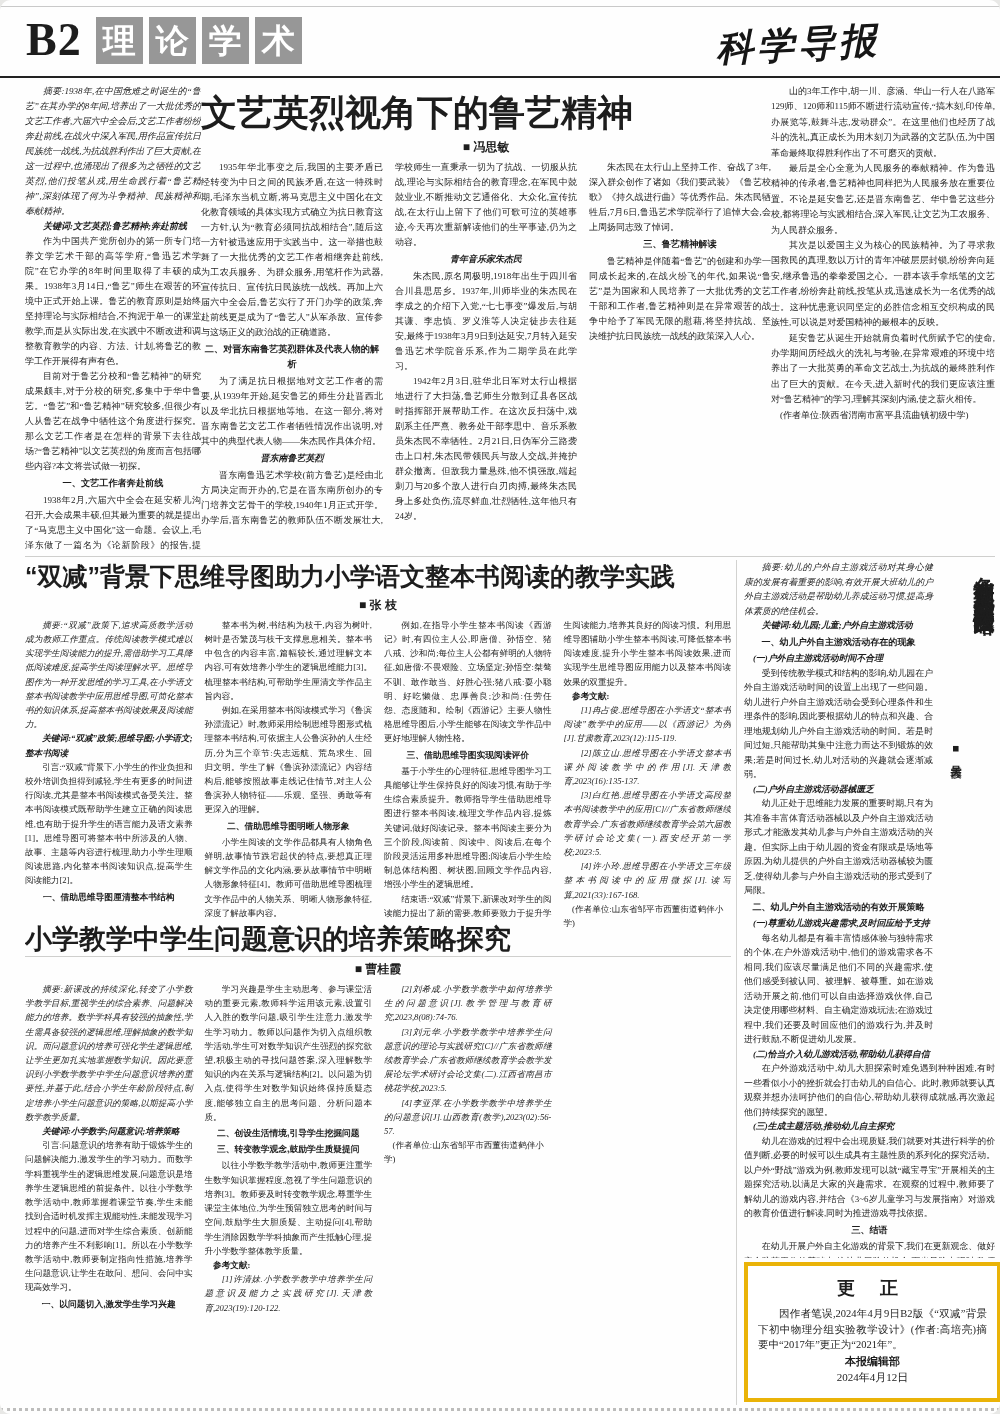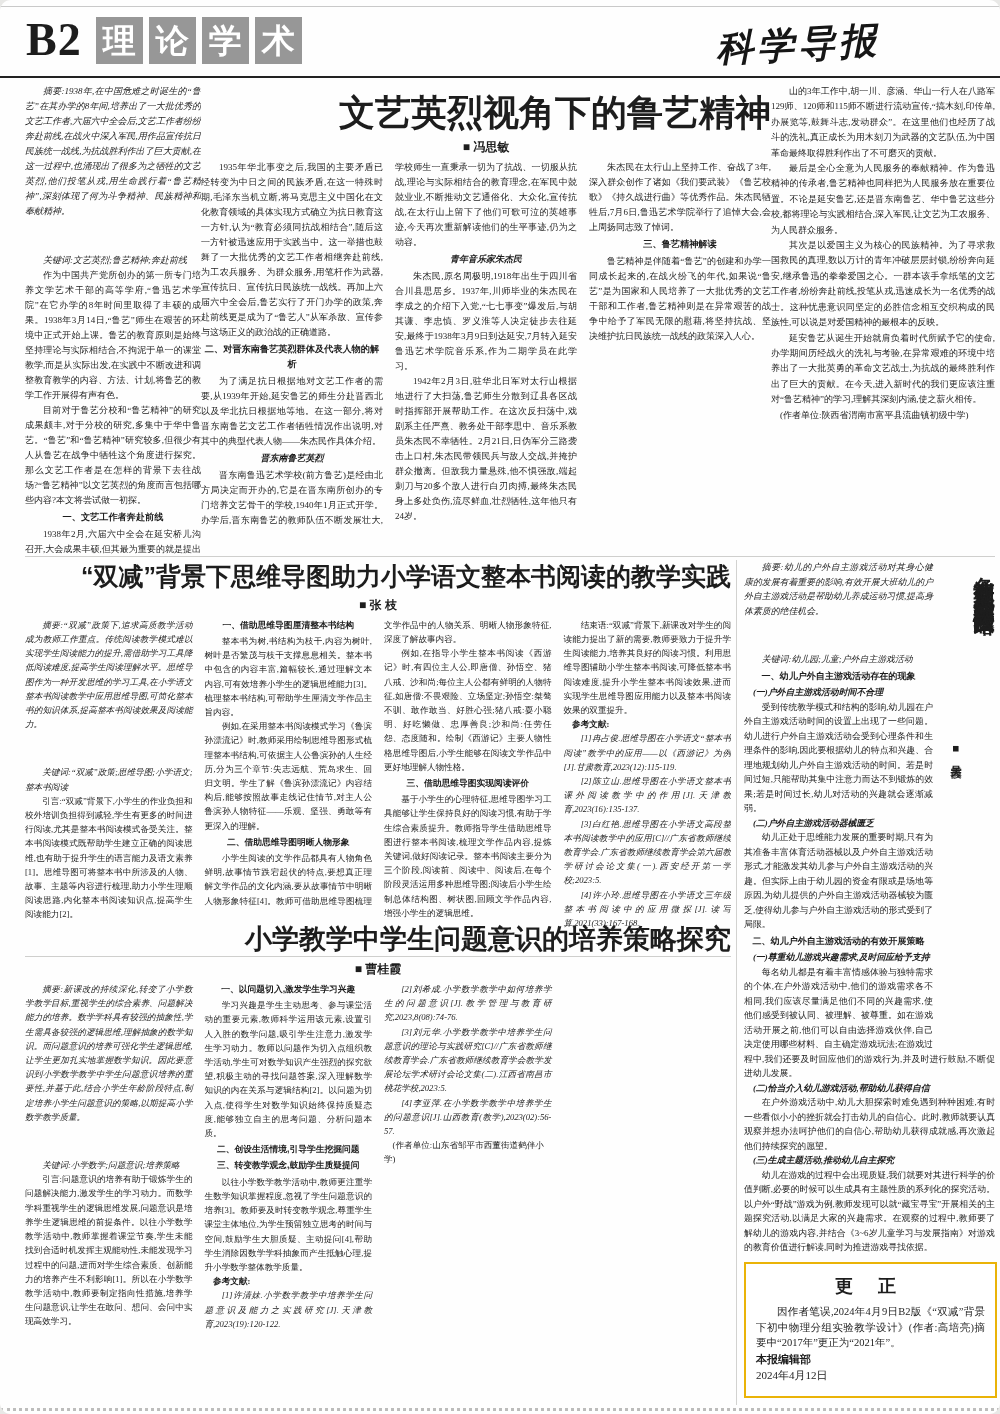--- a/index.html
+++ b/index.html
@@ -14,30 +14,30 @@
            font-size:33px;font-weight:bold;font-family:"Liberation Sans","DejaVu Sans",sans-serif;}
   .paper-logo{position:absolute;left:690px;top:6px;font-size:37px;font-weight:bold;font-style:italic;
               transform:rotate(-3deg);letter-spacing:4px;color:#161616;}
   .issue-info{position:absolute;right:2px;top:6px;width:160px;font-size:10.5px;font-weight:bold;
               line-height:1.75;color:#2a2a2a;font-family:"Liberation Sans","DejaVu Sans",sans-serif;}
   .head-rule{position:absolute;top:76px;left:0;right:0;border-top:2px solid #222;}
   
   .blk{margin:0;}
   .para{text-indent:2em;text-align:justify;}
   .kai{font-style:italic;text-indent:2em;text-align:justify;}
-  .kai.kw{font-weight:normal;margin-top:34px;}
+  .kai.kw{font-weight:bold;}
   .subhead{font-weight:bold;text-align:center;margin:2px 0;font-family:"Liberation Sans","DejaVu Sans",sans-serif;font-size:1.02em;}
   .kaic{font-style:italic;font-weight:bold;text-align:center;margin:2px 0;}
   .subsub{font-style:italic;font-weight:bold;text-indent:1em;}
   .refhead{font-weight:bold;text-indent:1em;}
   .ref{font-style:italic;text-indent:2em;text-align:justify;}
   .attr{font-weight:normal;text-indent:1em;}
   .byline{text-align:center;font-size:12px;font-weight:bold;margin:6px 0 4px 0;
           font-family:"Liberation Sans","DejaVu Sans",sans-serif;}
-  .art-title{text-align:right;font-weight:bold;font-family:"Liberation Sans","DejaVu Sans",sans-serif;
+  .art-title{text-align:left;font-weight:bold;font-family:"Liberation Sans","DejaVu Sans",sans-serif;
              line-height:1.15;margin:0;}
   
   .art1{position:absolute;top:84px;left:25px;width:970px;height:470px;display:flex;}
   .a1-left{width:176px;height:470px;overflow:hidden;font-size:9px;line-height:15px;}
   .a1-mid{flex:1;overflow:hidden;}
   .a1-title{font-size:36px;margin-top:8px;}
   .cols3{columns:3;column-gap:12px;column-fill:auto;height:382px;overflow:hidden;
          font-size:9px;line-height:15px;}
   .a1-right{width:224px;height:470px;overflow:hidden;font-size:9px;line-height:15.4px;}
   
@@ -56,26 +56,26 @@
   .art4{position:absolute;top:560px;left:744px;width:251px;height:698px;overflow:hidden;
         font-size:8.9px;line-height:14.5px;}
   .a4-float{float:right;width:54px;height:474px;margin:0 0 6px 8px;position:relative;}
   .vtitle{position:absolute;right:0;top:0;height:100%;writing-mode:vertical-rl;
           font-family:"Liberation Sans","DejaVu Sans",sans-serif;font-weight:bold;
           font-size:21px;line-height:1.05;letter-spacing:2px;}
   .vbyline{position:absolute;right:32px;top:182px;writing-mode:vertical-rl;
            font-size:11.5px;font-weight:bold;letter-spacing:2px;
            font-family:"Liberation Sans","DejaVu Sans",sans-serif;}
   
-  .corr{position:absolute;top:1262px;left:744px;width:229px;height:116px;border:2px solid #eab308;
+  .corr{position:absolute;top:1262px;left:744px;width:229px;height:116px;border:4px solid #eab308;
         padding:8px 10px;background:#fff;}
   .corr-title{text-align:center;font-size:18px;font-weight:bold;letter-spacing:10px;margin:2px 0 6px 0;
               font-family:"Liberation Sans","DejaVu Sans",sans-serif;}
   .corr-body{font-size:10.5px;line-height:15.5px;text-indent:2em;text-align:justify;}
-  .corr-sign,.corr-date{text-align:left;font-size:11px;font-weight:bold;line-height:16px;}
+  .corr-sign,.corr-date{text-align:center;font-size:11px;font-weight:bold;line-height:16px;}
   .corr-date{font-weight:normal;}
   .bottom-dashes{position:absolute;bottom:3px;left:0;right:0;border-top:3px dotted #9a9a98;opacity:.65;}
 </style>
 </head>
 <body>
 
 <div class="page">
   <div class="top-hairline"></div>
 
   <div class="masthead">

